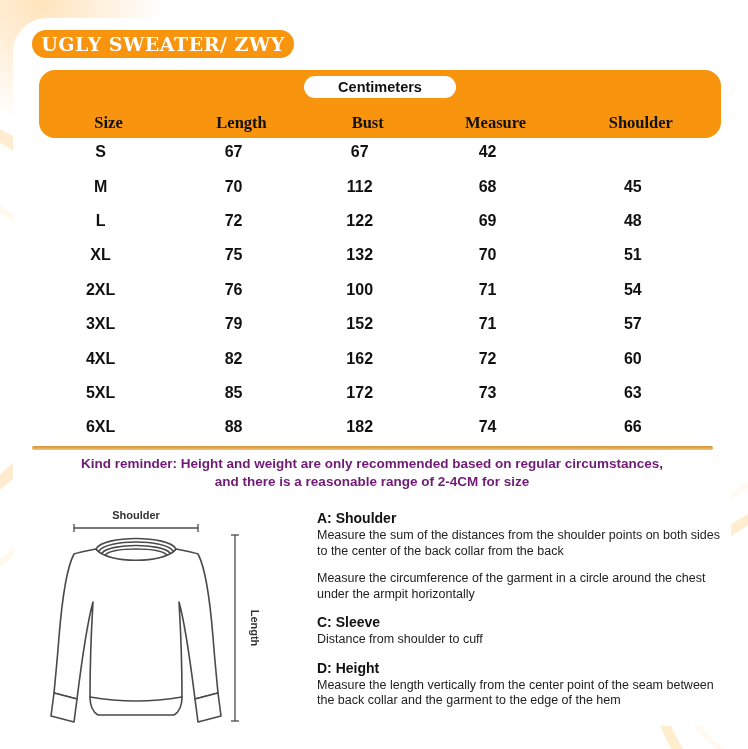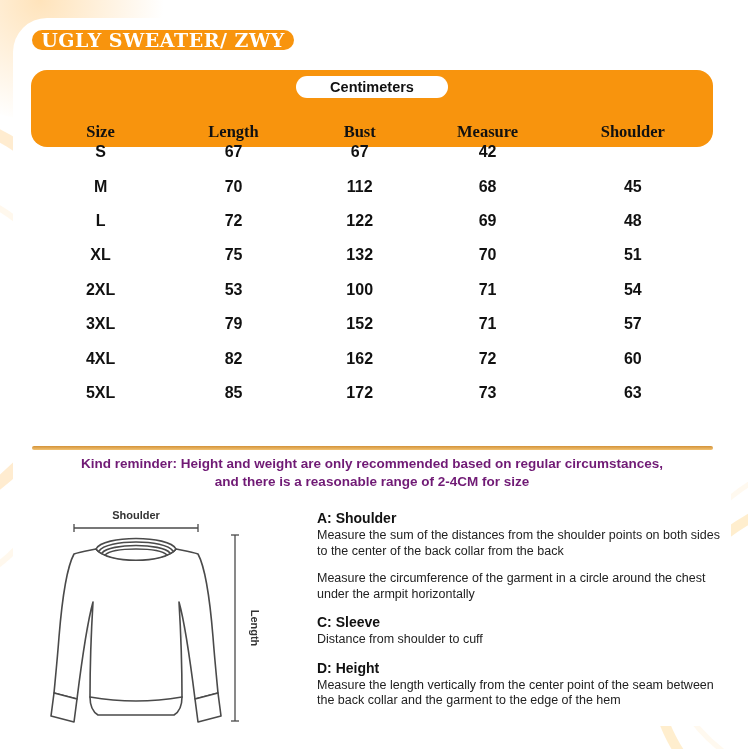--- a/index.html
+++ b/index.html
@@ -11,25 +11,25 @@
   }
   .swirl{position:absolute;border-radius:50%;pointer-events:none;}
   .s1{left:-265px;top:110px;width:330px;height:400px;border:12px solid rgba(255,221,170,.55);transform:rotate(22deg);}
   .s2{left:-285px;top:180px;width:360px;height:420px;border:6px solid rgba(255,240,216,.45);transform:rotate(18deg);}
   .s3{right:-280px;bottom:-80px;width:360px;height:320px;border:10px solid rgba(255,226,173,.6);transform:rotate(-18deg);}
   .s4{right:-300px;bottom:-40px;width:380px;height:330px;border:5px solid rgba(255,244,224,.5);transform:rotate(-16deg);}
   .s5{left:-90px;top:-120px;width:260px;height:240px;background:radial-gradient(circle,rgba(255,200,120,.5),rgba(255,200,120,0) 70%);}
 
   .card{position:absolute;left:13px;top:18px;width:718px;height:708px;background:#ffffff;border-radius:34px;}
 
-  .title-pill{position:absolute;left:19px;top:12px;width:262px;height:20px;border-radius:15px;
+  .title-pill{position:absolute;left:19px;top:12px;width:262px;height:28px;border-radius:15px;
     background:#f8940d;display:flex;align-items:center;justify-content:center;}
   .title-pill span{font-family:"DejaVu Serif",serif;font-weight:700;font-size:19px;color:#ffffff;letter-spacing:.5px;white-space:nowrap;}
 
-  .thead{position:absolute;left:18px;top:52px;width:682px;height:77px;background:#f8940d;border-radius:16px;}
+  .thead{position:absolute;left:26px;top:52px;width:682px;height:68px;background:#f8940d;border-radius:16px;}
   .cm-pill{position:absolute;left:50%;transform:translateX(-50%);top:6px;width:152px;height:22px;border-radius:12px;
     background:#ffffff;display:flex;align-items:center;justify-content:center;}
   .cm-pill span{font-weight:700;font-size:14.5px;color:#111;}
   .cols{position:absolute;left:0;bottom:5px;width:100%;display:grid;
     grid-template-columns:20.4% 18.6% 18.4% 19.1% 23.5%;font-family:Liberation Serif, serif;}
   .cols div{text-align:center;font-weight:700;font-size:16.5px;color:#111;}
 
   .tbody{position:absolute;left:18px;top:117px;width:682px;}
   .trow{display:grid;grid-template-columns:20.4% 18.6% 18.4% 19.1% 23.5%;height:34.4px;align-items:center;}
   .trow div{text-align:center;font-weight:700;font-size:16px;color:#111;}
@@ -100,21 +100,21 @@
         </div>
         <div class="trow">
           <div>XL</div>
           <div>75</div>
           <div>132</div>
           <div>70</div>
           <div>51</div>
         </div>
         <div class="trow">
           <div>2XL</div>
-          <div>53</div>
+          <div>76</div>
           <div>100</div>
           <div>71</div>
           <div>54</div>
         </div>
         <div class="trow">
           <div>3XL</div>
           <div>79</div>
           <div>152</div>
           <div>71</div>
           <div>57</div>
@@ -125,20 +125,27 @@
           <div>162</div>
           <div>72</div>
           <div>60</div>
         </div>
         <div class="trow">
           <div>5XL</div>
           <div>85</div>
           <div>172</div>
           <div>73</div>
           <div>63</div>
+        </div>
+        <div class="trow">
+          <div>6XL</div>
+          <div>88</div>
+          <div>182</div>
+          <div>74</div>
+          <div>66</div>
         </div>
       </div>
 
     <div class="divider"></div>
 
     <div class="reminder">
       <div>Kind reminder: Height and weight are only recommended based on regular circumstances,</div>
       <div>and there is a reasonable range of 2-4CM for size</div>
     </div>
 

